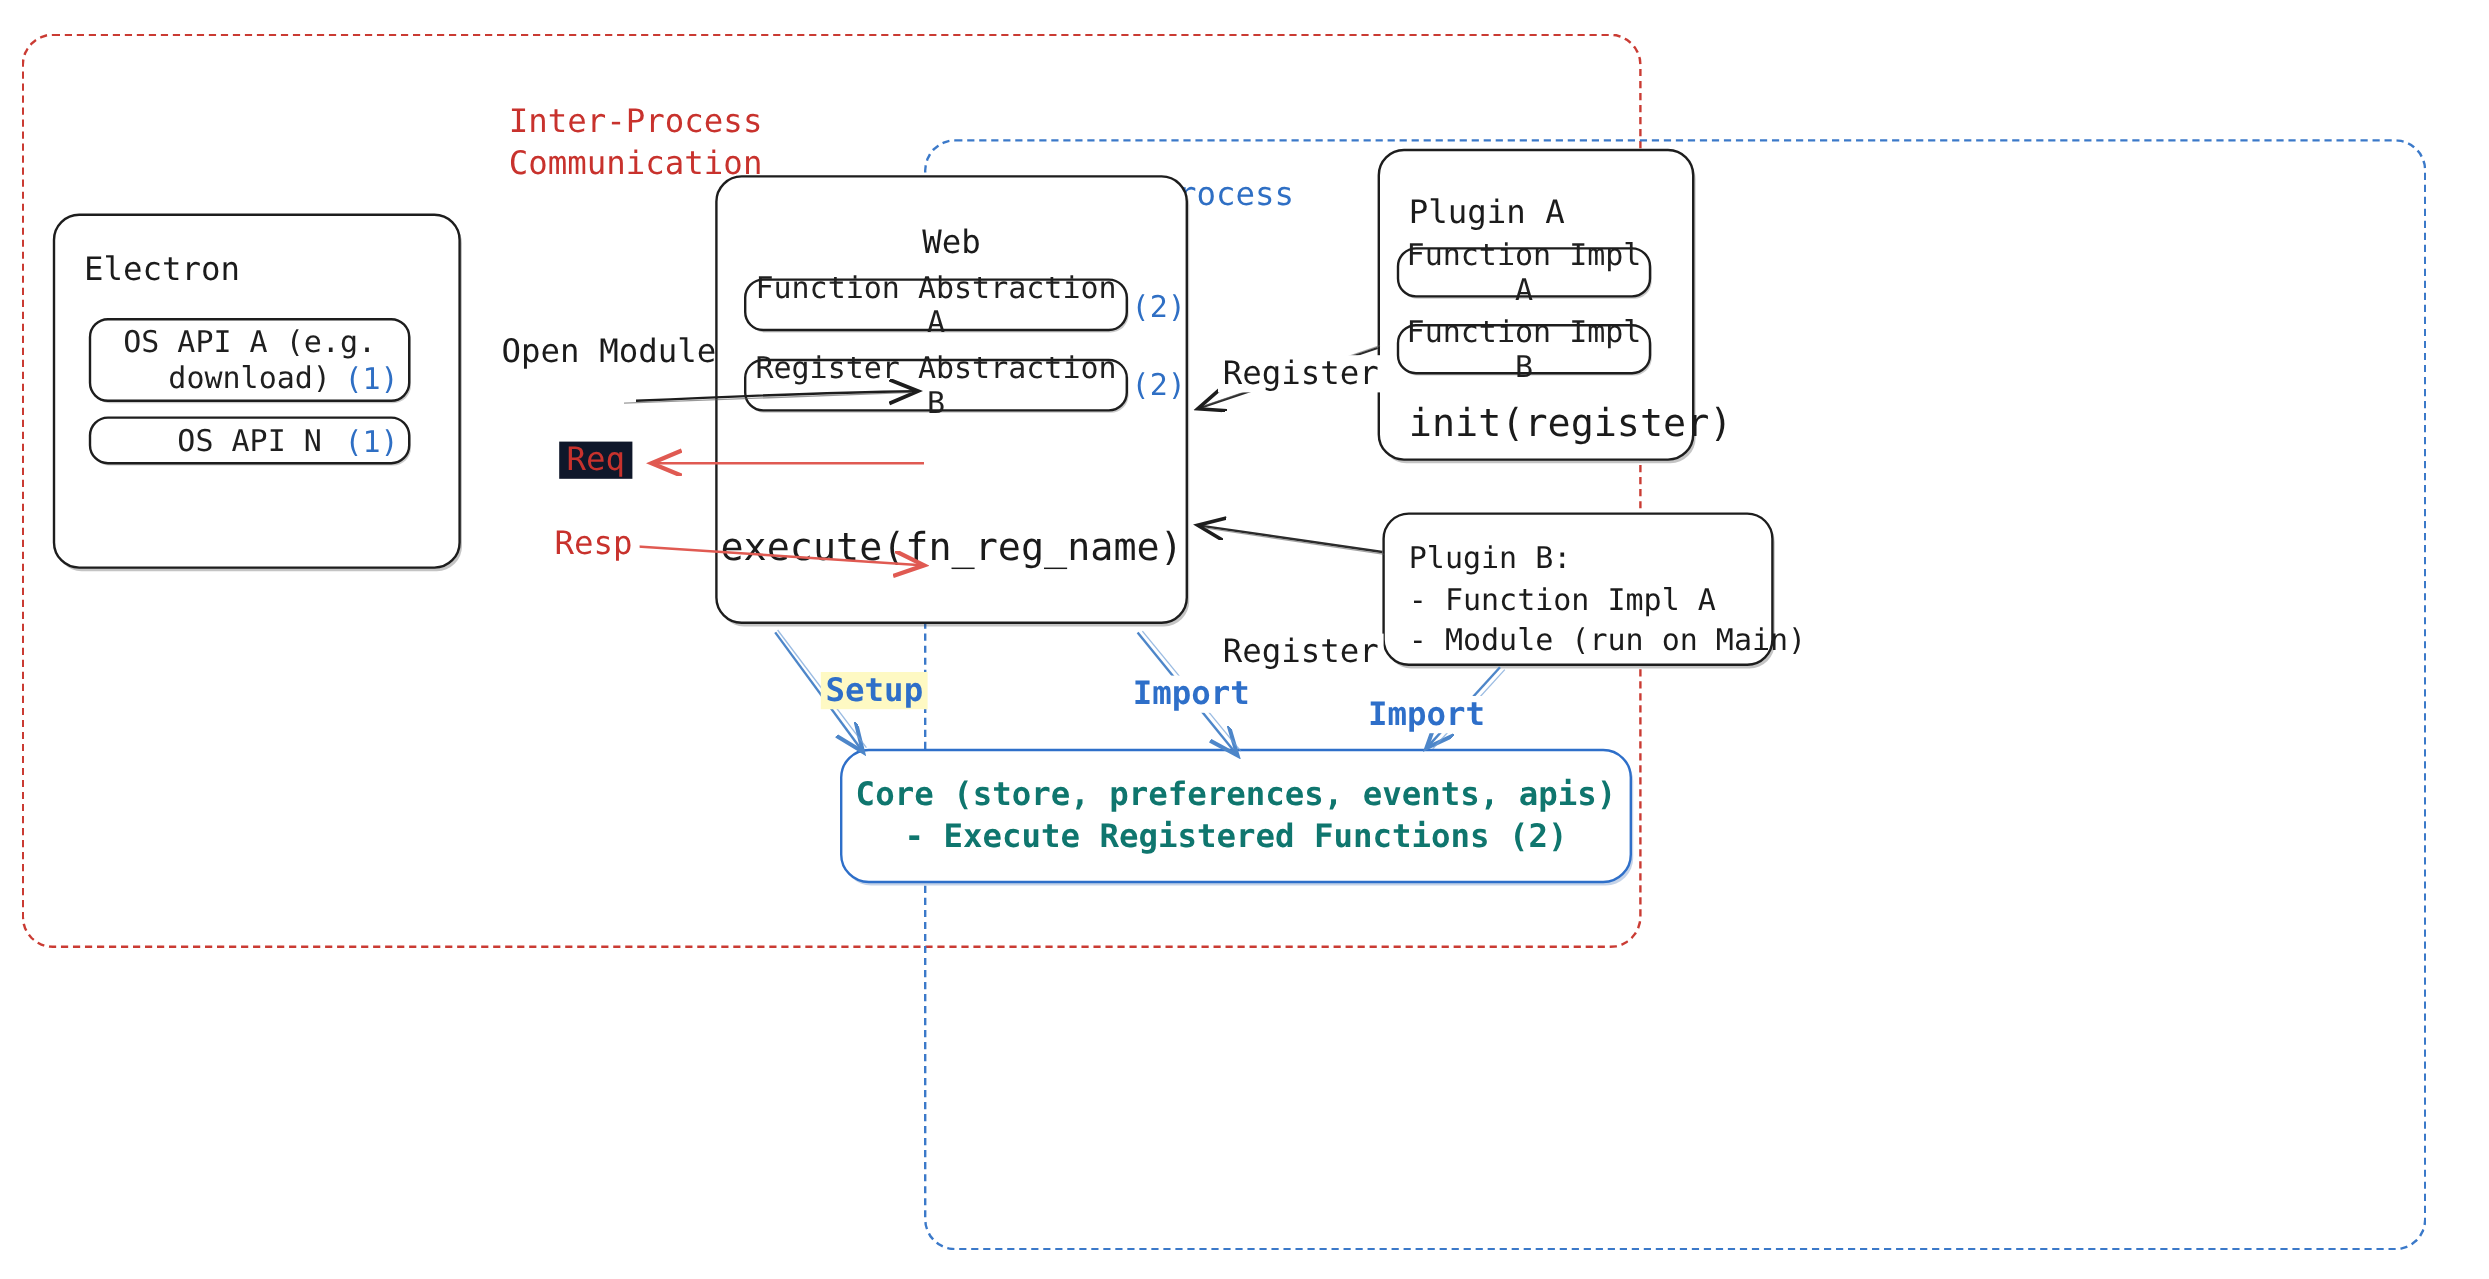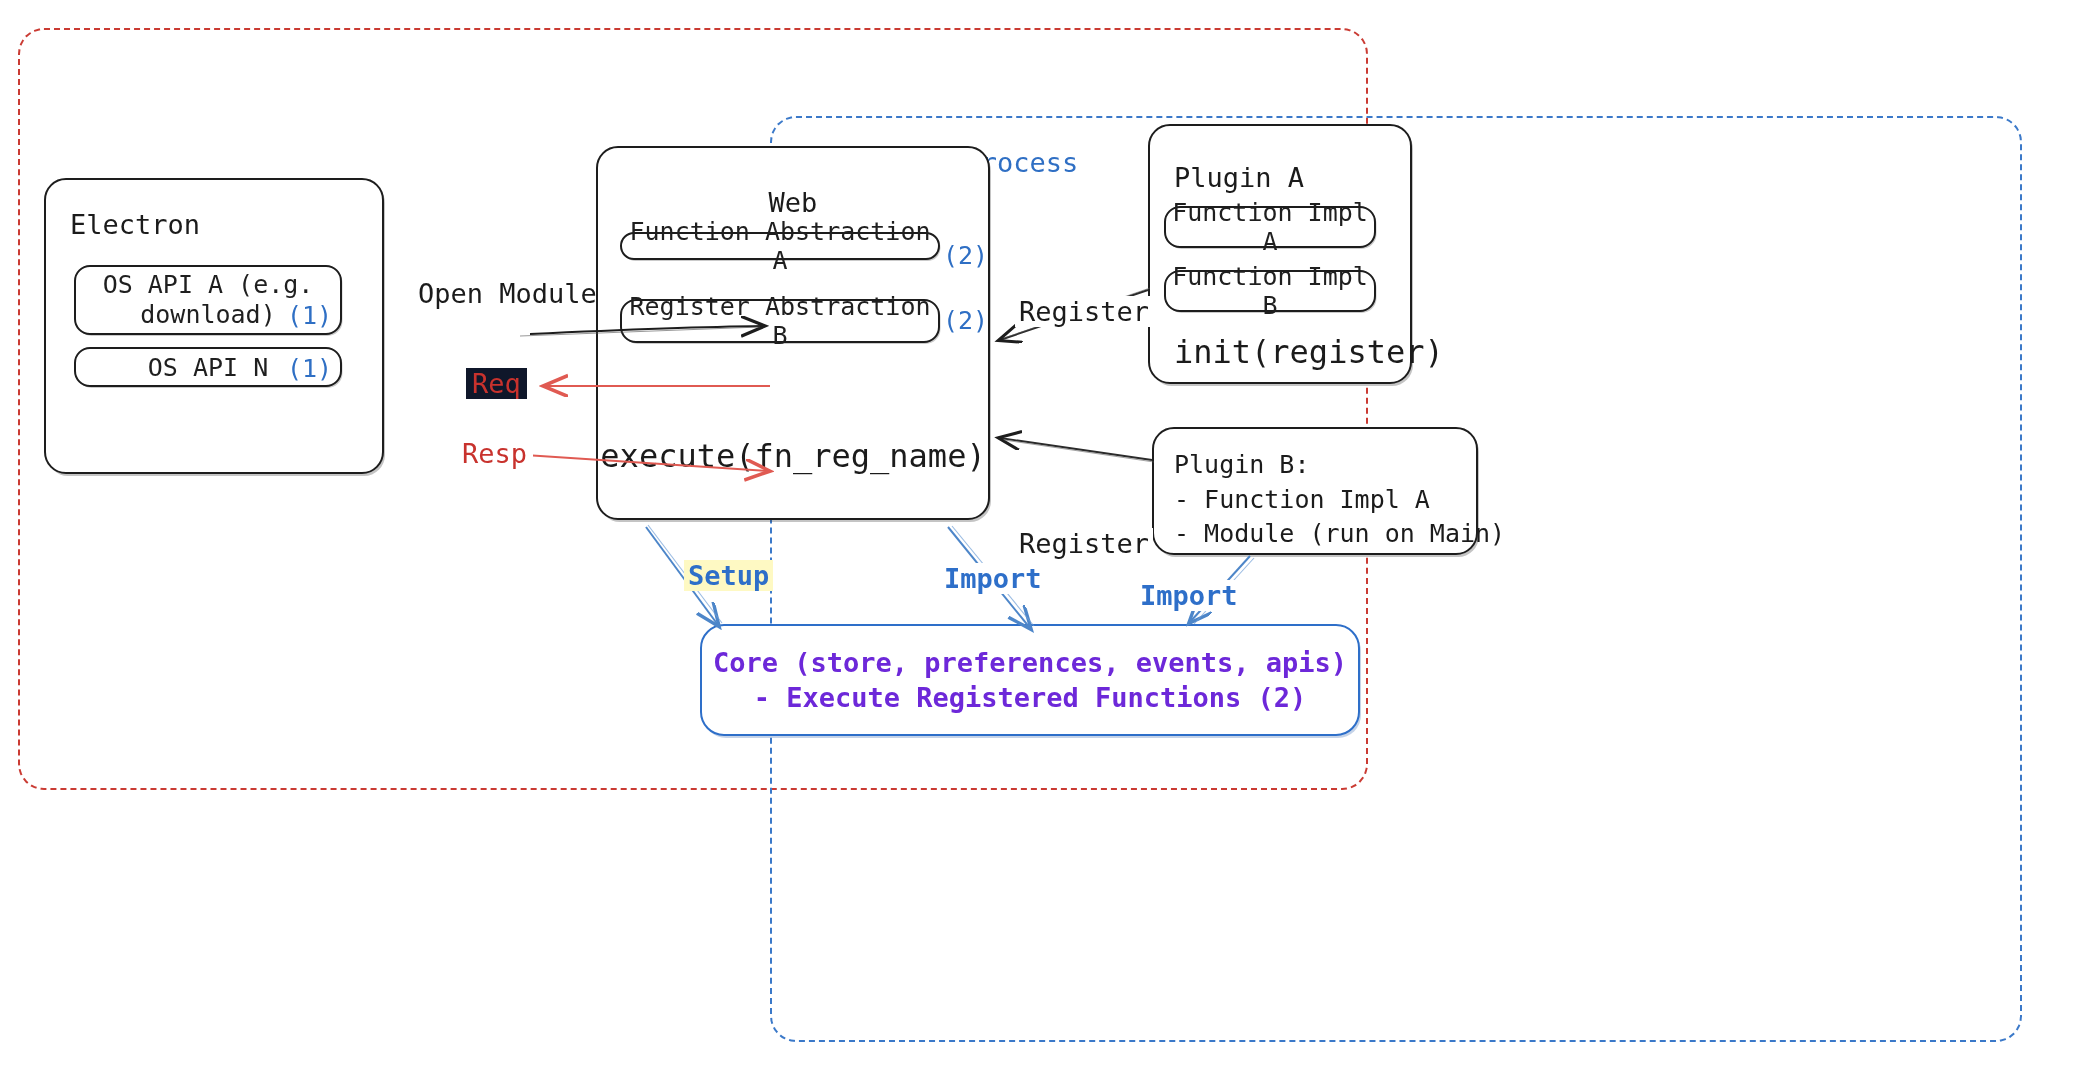--- a/index.html
+++ b/index.html
@@ -40,33 +40,35 @@
 
   .boxtitle{font-size:27px;}
   .centered{display:flex;align-items:center;justify-content:center;text-align:center;}
   .plabel{position:absolute;font-size:27px;white-space:pre;}
 
   .core-box{
     border:2.6px solid #2e6fc9;border-radius:24px;background:#fff;
     box-shadow:2px 3px 0 -1px rgba(90,130,190,.35);
   }
   .core-text{
-    font-size:27px;font-weight:bold;color:#6d28d9;line-height:1.30;text-align:center;
+    font-size:27px;font-weight:bold;color:#0f766e;line-height:1.30;text-align:center;
     width:100%;
   }
 </style>
 </head>
 <body>
 
 <div id="canvas">
 
   <div class="node region red" style="left:18px;top:28px;width:1350px;height:762px;"></div>
 
   <div class="node region blue" style="left:770px;top:116px;width:1252px;height:926px;"></div>
 
+  <div class="label t-red fs-big" style="left:424px;top:85px;width:300px;font-size:27px;">Inter-Process
+Communication</div>
 
   <div class="label t-blue fs-big" style="left:802px;top:146px;font-size:27px;">Rendering Process</div>
 
   <div class="node box" style="left:44px;top:178px;width:340px;height:296px;">
   </div>
   <div class="label t-black boxtitle" style="left:70px;top:208px;">Electron</div>
 
   <div class="node box inner centered" style="left:74px;top:265px;width:268px;height:70px;">
     <span class="fs-sm" style="display:block;line-height:1.22;">OS API A (e.g.
 download)</span>
@@ -75,21 +77,21 @@
 
   <div class="node box inner centered" style="left:74px;top:347px;width:268px;height:40px;">
     <span class="fs-sm">OS API N</span>
   </div>
   <div class="label t-blue fs-sm" style="left:287px;top:353px;">(1)</div>
 
   <div class="node box" style="left:596px;top:146px;width:394px;height:374px;"></div>
 
   <div class="label t-black boxtitle centered" style="left:596px;top:186px;width:394px;">Web</div>
 
-  <div class="node box inner centered" style="left:620px;top:232px;width:320px;height:28px;">
+  <div class="node box inner centered" style="left:620px;top:232px;width:320px;height:44px;">
     <span class="fs-sm">Function Abstraction A</span>
   </div>
   <div class="label t-blue fs-sm" style="left:943px;top:240px;">(2)</div>
 
   <div class="node box inner centered" style="left:620px;top:299px;width:320px;height:44px;">
     <span class="fs-sm">Register Abstraction B</span>
   </div>
   <div class="label t-blue fs-sm" style="left:943px;top:305px;">(2)</div>
 
 

